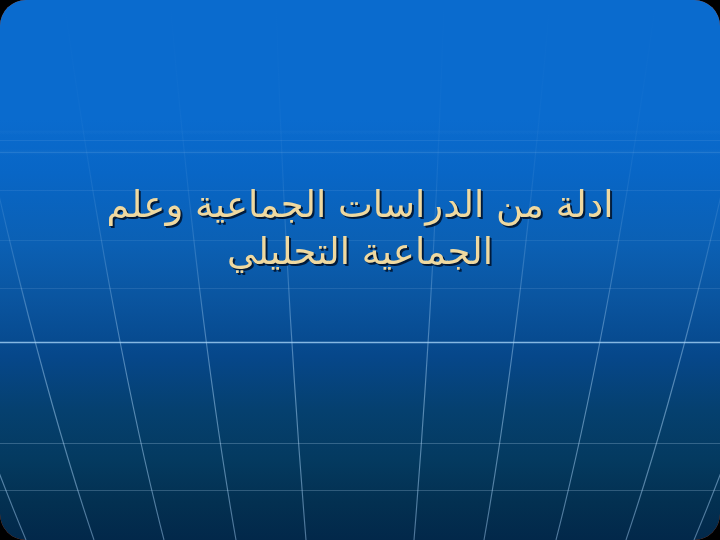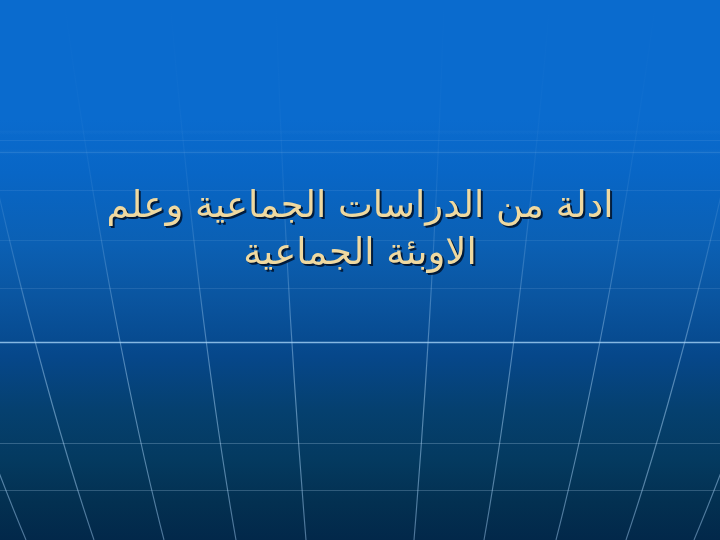--- a/index.html
+++ b/index.html
@@ -11,20 +11,21 @@
   body {
     font-family: "Liberation Sans", "DejaVu Sans", sans-serif;
   }
 
   .slide {
     position: relative;
     width: 720px;
     height: 540px;
     overflow: hidden;
     background: #c2410c;
+    border-radius: 26px;
   }
 
   
   .slide-bg {
     position: absolute;
     inset: 0;
     background:
       linear-gradient(to bottom,
         #0a6bce 0%,
         #0a6bce 22%,
@@ -139,16 +140,16 @@
       <line x1="0" y1="288.5" x2="720" y2="288.5" stroke="#bcdcf8" stroke-opacity="0.13" stroke-width="1"></line>
 
       <line x1="0" y1="342.5" x2="720" y2="342.5" stroke="#a9d6fa" stroke-opacity="0.78" stroke-width="1.3"></line>
       <line x1="0" y1="443.5" x2="720" y2="443.5" stroke="#bcdcf8" stroke-opacity="0.26" stroke-width="1"></line>
       <line x1="0" y1="490.5" x2="720" y2="490.5" stroke="#bcdcf8" stroke-opacity="0.24" stroke-width="1"></line>
     </g>
   </svg>
 
   <div class="title-block">
     <span class="title-text">ادلة من الدراسات الجماعية وعلم</span>
-    <span class="title-text">الاوبئة الجماعية</span>
+    <span class="title-text">الجماعية التحليلي</span>
   </div>
 
 </div>
 
 </body></html>

